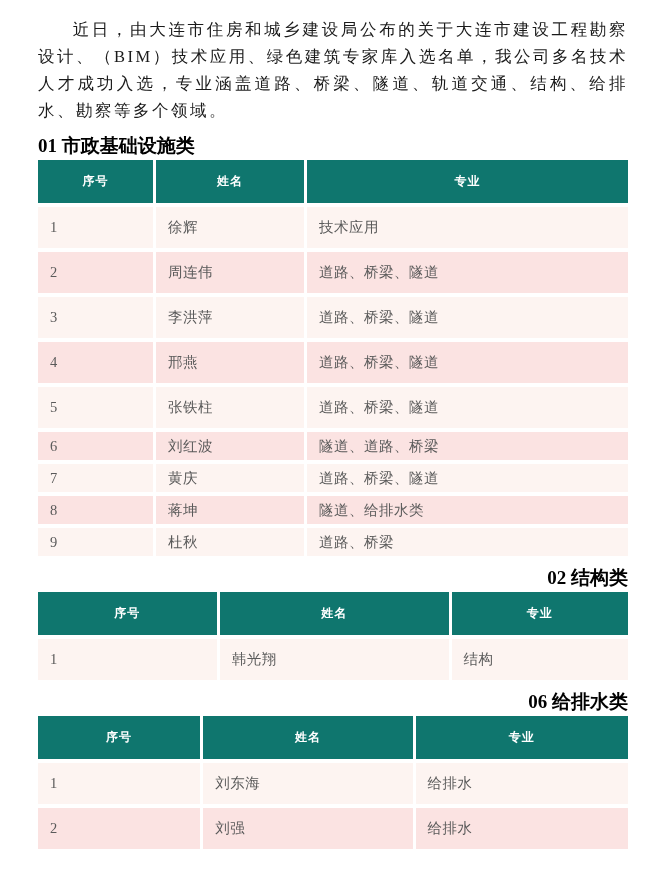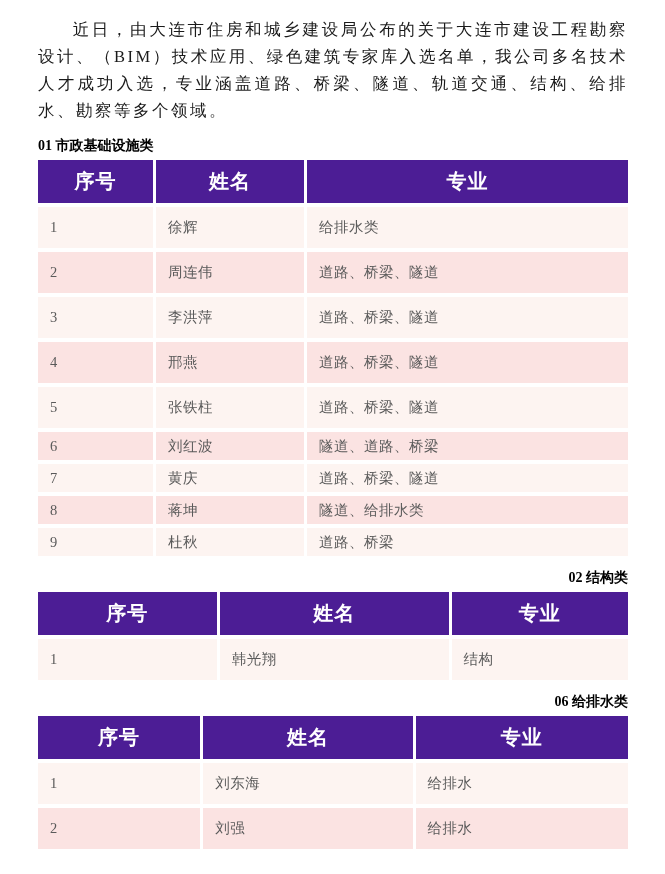--- a/index.html
+++ b/index.html
@@ -24,39 +24,39 @@
     margin:0;
     font-size:16.5px;
     font-weight:bold;
     line-height:22px;
     letter-spacing:0.5px;
     color:#000;
   }
 
   .table-title {
     margin:12px 0 0 0;
-    font-size:14px;
+    font-size:19px;
     font-weight:bold;
     line-height:20px;
     color:#000;
   }
   .table-title.mid { margin-top:8px;text-align:right; }
 
   table.expert-table {
     width:100%;
     border-collapse:separate;
     border-spacing:0;
     margin-top:4px;
     table-layout:fixed;
   }
   table.expert-table th {
-    background:#4c1d95;
+    background:#0f766e;
     color:#ffffff;
     font-weight:bold;
-    font-size:20px;
+    font-size:12px;
     height:43px;
     text-align:center;
     vertical-align:middle;
     border-right:3px solid #ffffff;
     border-bottom:4px solid #ffffff;
     letter-spacing:1px;
     padding:0;
   }
   table.expert-table td {
     font-size:14.5px;
@@ -101,21 +101,21 @@
       <tr>
         <th>序号</th>
         <th>姓名</th>
         <th>专业</th>
       </tr>
     </thead>
     <tbody>
       <tr class="tall">
         <td>1</td>
         <td>徐辉</td>
-        <td>给排水类</td>
+        <td>技术应用</td>
       </tr>
       <tr class="tall">
         <td>2</td>
         <td>周连伟</td>
         <td>道路、桥梁、隧道</td>
       </tr>
       <tr class="tall">
         <td>3</td>
         <td>李洪萍</td>
         <td>道路、桥梁、隧道</td>

